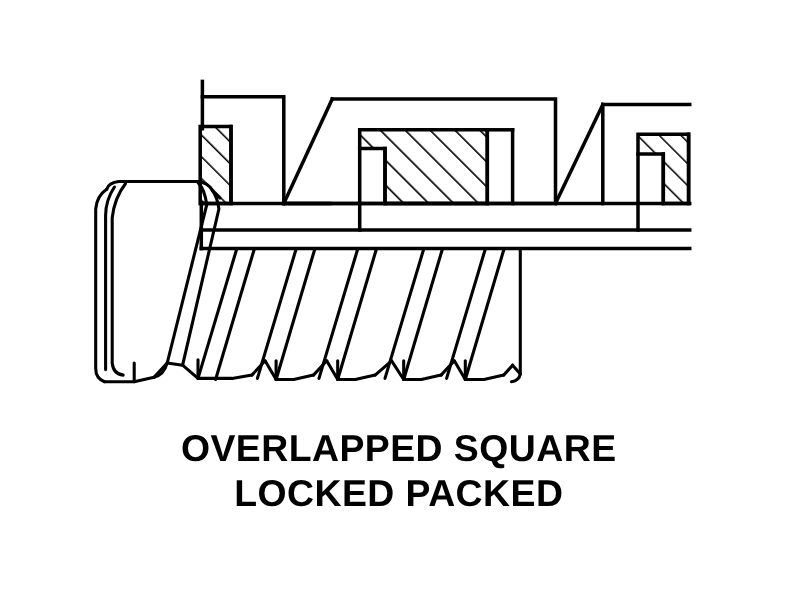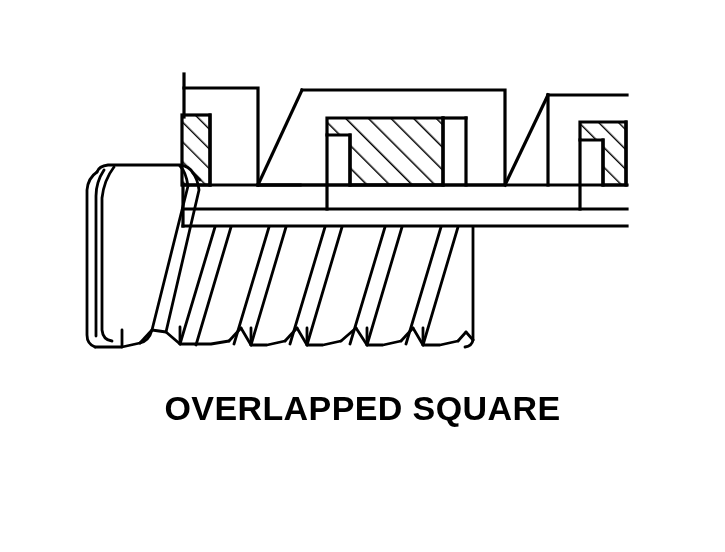--- a/index.html
+++ b/index.html
@@ -182,15 +182,16 @@
       <line x1="423" y1="345" x2="423" y2="328"></line>
 
       <path d="M458,341 L466,332"></path>
       <path d="M466,332 L473,340"></path>
     </g>
 
   </svg>
 
   <div id="caption-block">
     <span class="caption-line">OVERLAPPED SQUARE</span>
+    <span class="caption-line">LOCKED PACKED</span>
   </div>
 
 </div>
 
 </body></html>

